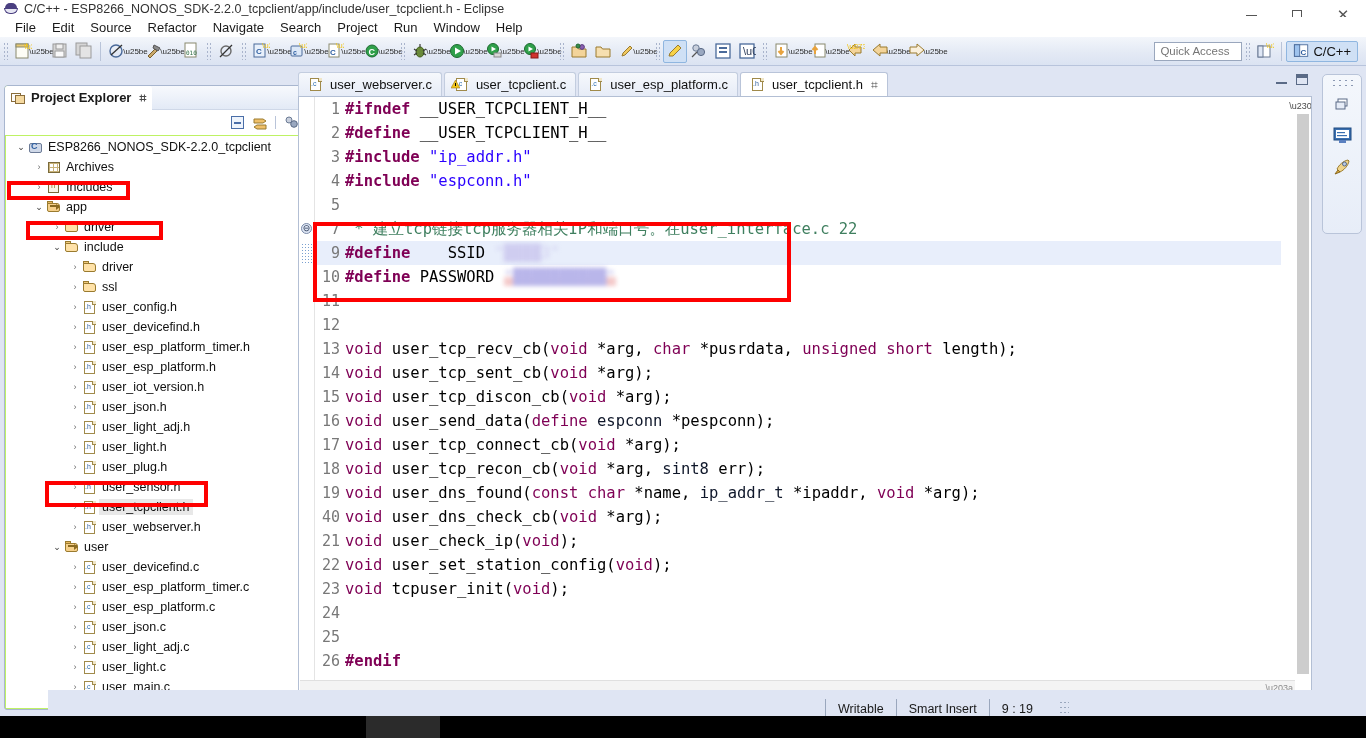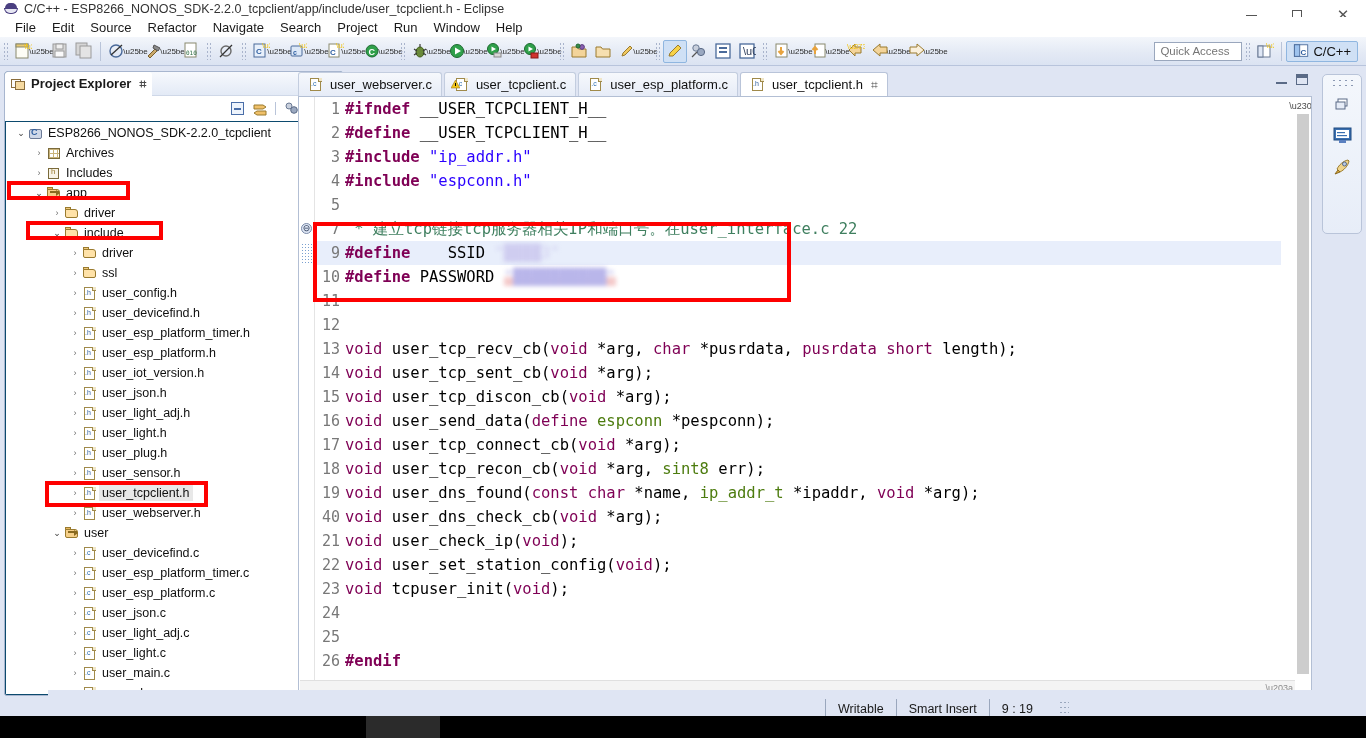--- a/index.html
+++ b/index.html
@@ -81,22 +81,22 @@
     white-space: nowrap; overflow:hidden; flex:none;
   }
   .persp-btn {
     height: 21px; display:flex; align-items:center; gap:3px; padding: 0 6px;
     background:#cfe0f5; border:1px solid #8fb6e0; border-radius:2px;
     font-size:13px; color:#111; flex:none;
   }
 
   
   .pe-panel {
-    position:absolute; left:4px; top:71px; width:340px; height:625px;
-    background:#0c4a6e; border:1px solid #a8b6cf; border-radius:4px 4px 3px 3px;
+    position:absolute; left:4px; top:85px; width:340px; height:625px;
+    background:#bef264; border:1px solid #a8b6cf; border-radius:4px 4px 3px 3px;
     overflow:hidden;
   }
   .pe-tabrow {
     height:24px; background: linear-gradient(to bottom,#f7f9fd,#e3eaf6);
     display:flex; align-items:center; position:relative;
     border-bottom:1px solid #cfd8e8;
   }
   .pe-tab {
     height:24px; display:flex; align-items:center; gap:5px; padding:0 6px 0 6px;
     font-size:13px; color:#1a1a1a; font-weight:bold;
@@ -194,21 +194,21 @@
   }
   .gl {
     height:24px; line-height:24px; text-align:right; padding-right:5px;
     font-family:"DejaVu Sans Mono","Liberation Mono",monospace;
     font-size:15px; color:#787878;
   }
   .ln.hl, .gl.hl { background:#e8eefb; }
   .kw   { color:#7f0055; font-weight:normal; }
   .pp   { color:#7f0055; font-weight:bold; }
   .str  { color:#2a00ff; }
-  .typ  { color:#4d7c0f; }
+  .typ  { color:#0f172a; }
   .cmt  { color:#3f7f5f; }
   .plain{ color:#000; }
 
   .fold-mark { position:absolute; left:2px; width:11px; height:11px; border:1px solid #7a8aa8; border-radius:50%;
     background:#dfe7f5; color:#2b3a57; font-size:9px; line-height:9px; text-align:center; }
   .occ-mark { position:absolute; left:2px; width:11px; height:20px;
      background-image: radial-gradient(circle,#7aa0d0 0.6px, transparent 0.7px); background-size:3px 3px; }
 
   .ed-vscroll { position:absolute; right:1px; top:1px; width:14px; bottom:15px; background:#fff; }
   .ed-vscroll .arrow { height:15px; display:flex;align-items:center;justify-content:center;color:#4a4a4a;font-size:9px;}
@@ -876,21 +876,21 @@
           <div class="ln"><span class="pp">#ifndef</span><span class="plain"> __USER_TCPCLIENT_H__</span></div>
           <div class="ln"><span class="pp">#define</span><span class="plain"> __USER_TCPCLIENT_H__</span></div>
           <div class="ln"><span class="pp">#include</span><span class="plain"> </span><span class="str">"ip_addr.h"</span></div>
           <div class="ln"><span class="pp">#include</span><span class="plain"> </span><span class="str">"espconn.h"</span></div>
           <div class="ln">&nbsp;</div>
           <div class="ln"><span class="cmt"> * 建立tcp链接tcp服务器相关IP和端口号。在user_interface.c 22</span></div>
           <div class="ln hl"><span class="pp" style="white-space: pre;">#define</span><span class="plain" style="white-space: pre; padding-left: 28px;"> SSID </span><span class="str" style="white-space: pre; color: rgb(207, 205, 240); filter: blur(2.2px); background: transparent;">"████3"</span></div>
           <div class="ln"><span class="pp" style="white-space: pre;">#define</span><span class="plain" style="white-space: pre;"> PASSWORD </span><span class="str" style="white-space: pre; color: rgb(185, 182, 234); filter: blur(2.2px); background: linear-gradient(transparent 45%, rgb(244, 201, 201) 55%);">"██████████"</span></div>
           <div class="ln">&nbsp;</div>
           <div class="ln">&nbsp;</div>
-          <div class="ln"><span class="kw">void</span><span class="plain"> user_tcp_recv_cb(</span><span class="kw">void</span><span class="plain"> *arg, </span><span class="kw">char</span><span class="plain"> *pusrdata, </span><span class="kw">pusrdata</span><span class="plain"> </span><span class="kw">short</span><span class="plain"> length);</span></div>
+          <div class="ln"><span class="kw">void</span><span class="plain"> user_tcp_recv_cb(</span><span class="kw">void</span><span class="plain"> *arg, </span><span class="kw">char</span><span class="plain"> *pusrdata, </span><span class="kw">unsigned</span><span class="plain"> </span><span class="kw">short</span><span class="plain"> length);</span></div>
           <div class="ln"><span class="kw">void</span><span class="plain"> user_tcp_sent_cb(</span><span class="kw">void</span><span class="plain"> *arg);</span></div>
           <div class="ln"><span class="kw">void</span><span class="plain"> user_tcp_discon_cb(</span><span class="kw">void</span><span class="plain"> *arg);</span></div>
           <div class="ln"><span class="kw">void</span><span class="plain"> user_send_data(</span><span class="kw">define</span><span class="plain"> </span><span class="typ">espconn</span><span class="plain"> *pespconn);</span></div>
           <div class="ln"><span class="kw">void</span><span class="plain"> user_tcp_connect_cb(</span><span class="kw">void</span><span class="plain"> *arg);</span></div>
           <div class="ln"><span class="kw">void</span><span class="plain"> user_tcp_recon_cb(</span><span class="kw">void</span><span class="plain"> *arg, </span><span class="typ">sint8</span><span class="plain"> err);</span></div>
           <div class="ln"><span class="kw">void</span><span class="plain"> user_dns_found(</span><span class="kw">const</span><span class="plain"> </span><span class="kw">char</span><span class="plain"> *name, </span><span class="typ">ip_addr_t</span><span class="plain"> *ipaddr, </span><span class="kw">void</span><span class="plain"> *arg);</span></div>
           <div class="ln"><span class="kw">void</span><span class="plain"> user_dns_check_cb(</span><span class="kw">void</span><span class="plain"> *arg);</span></div>
           <div class="ln"><span class="kw">void</span><span class="plain"> user_check_ip(</span><span class="kw">void</span><span class="plain">);</span></div>
           <div class="ln"><span class="kw">void</span><span class="plain"> user_set_station_config(</span><span class="kw">void</span><span class="plain">);</span></div>
           <div class="ln"><span class="kw">void</span><span class="plain"> tcpuser_init(</span><span class="kw">void</span><span class="plain">);</span></div>

